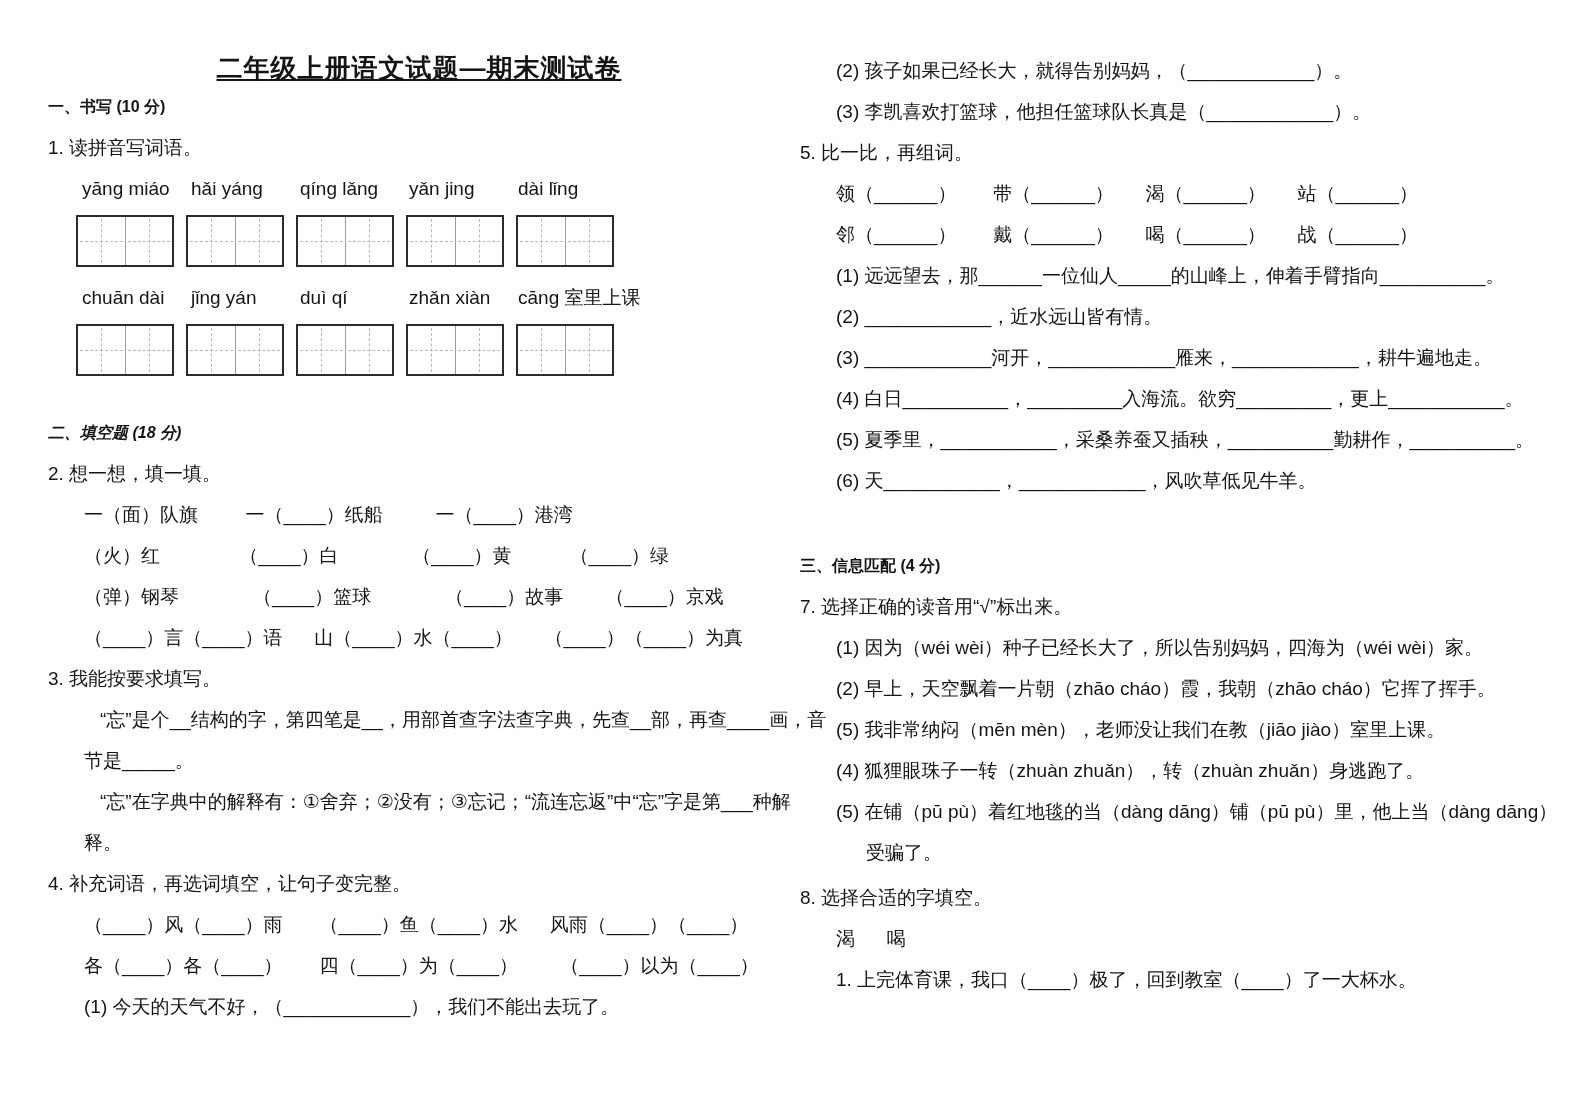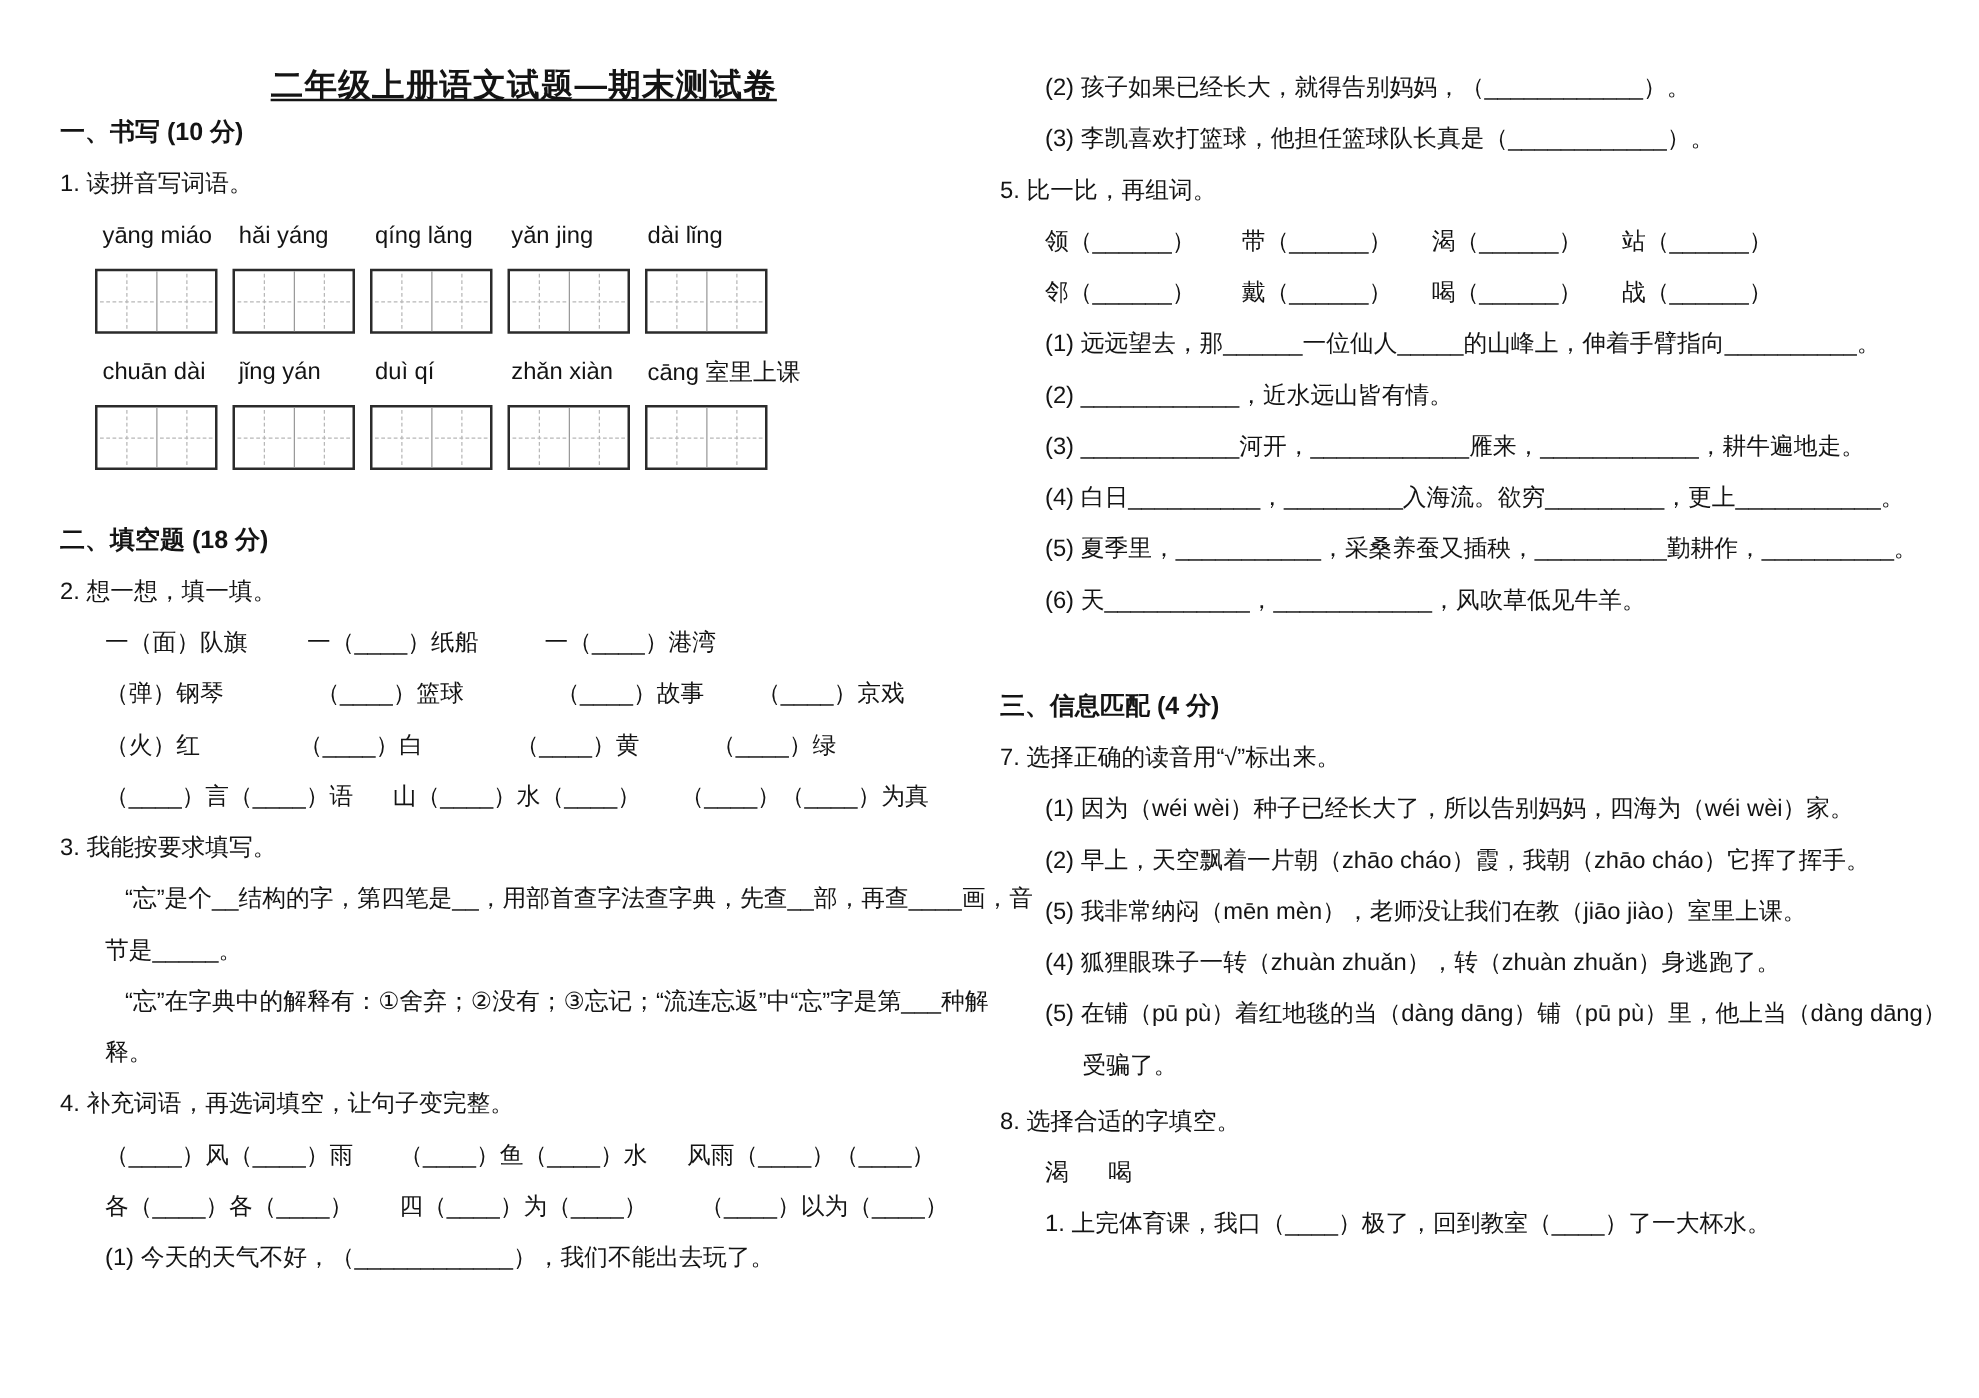--- a/index.html
+++ b/index.html
@@ -5,29 +5,29 @@
   html,body{margin:0;padding:0;background:#ffffff;}
   body{
     width:1583px;height:1118px;position:relative;overflow:hidden;
     font-family:"Liberation Sans","DejaVu Sans",sans-serif;
     color:#141414;
   }
   .col{position:absolute;top:0;}
   .col-left{left:48px;width:742px;}
   .col-right{left:800px;width:758px;}
   .line{white-space:pre;font-size:19px;line-height:41px;min-height:41px;}
-  .heading{font-weight:700;font-size:20px;}
+  .heading{font-weight:700;font-size:16px;}
   .title{
     text-align:center;font-weight:700;font-size:26px;line-height:36px;
     margin-top:50px;letter-spacing:1px;text-decoration:underline;
   }
   .i2{padding-left:36px;}
   .i3{padding-left:52px;}
   .i4{padding-left:66px;}
-  .mt-sec{margin-top:36px;}
+  .mt-sec{margin-top:36px;font-style:italic;}
   .mt-sec2{margin-top:44px;}
   .mt-sm{margin-top:4px;}
   .rtop{margin-top:50px;}
   
   .pinyin-row{display:flex;padding-left:34px;height:41px;align-items:center;}
   .pinyin-row span{width:109px;font-size:19px;white-space:pre;}
   
   .boxes-row{display:flex;gap:12px;padding-left:28px;margin:6px 0 10px 0;}
   .wbox{width:94px;height:48px;border:2px solid #2b2b2b;display:flex;background:#fff;}
   .wcell{flex:1;position:relative;}
@@ -106,22 +106,22 @@
       </div>
     <div class="wbox">
         <div class="wcell"></div>
         <div class="wcell"></div>
       </div>
   </div>
 
   <div class="line heading mt-sec">二、填空题 (18 分)</div>
   <div class="line">2. 想一想，填一填。</div>
   <div class="line i2">一（面）队旗         一（____）纸船          一（____）港湾</div>
+  <div class="line i2">（火）红               （____）白              （____）黄           （____）绿</div>
   <div class="line i2">（弹）钢琴              （____）篮球              （____）故事        （____）京戏</div>
-  <div class="line i2">（火）红               （____）白              （____）黄           （____）绿</div>
   <div class="line i2">（____）言（____）语      山（____）水（____）      （____）（____）为真</div>
 
   <div class="line">3. 我能按要求填写。</div>
   <div class="line i3">“忘”是个__结构的字，第四笔是__，用部首查字法查字典，先查__部，再查____画，音</div>
   <div class="line i2">节是_____。</div>
   <div class="line i3">“忘”在字典中的解释有：①舍弃；②没有；③忘记；“流连忘返”中“忘”字是第___种解</div>
   <div class="line i2">释。</div>
 
   <div class="line">4. 补充词语，再选词填空，让句子变完整。</div>
   <div class="line i2">（____）风（____）雨       （____）鱼（____）水      风雨（____）（____）</div>

